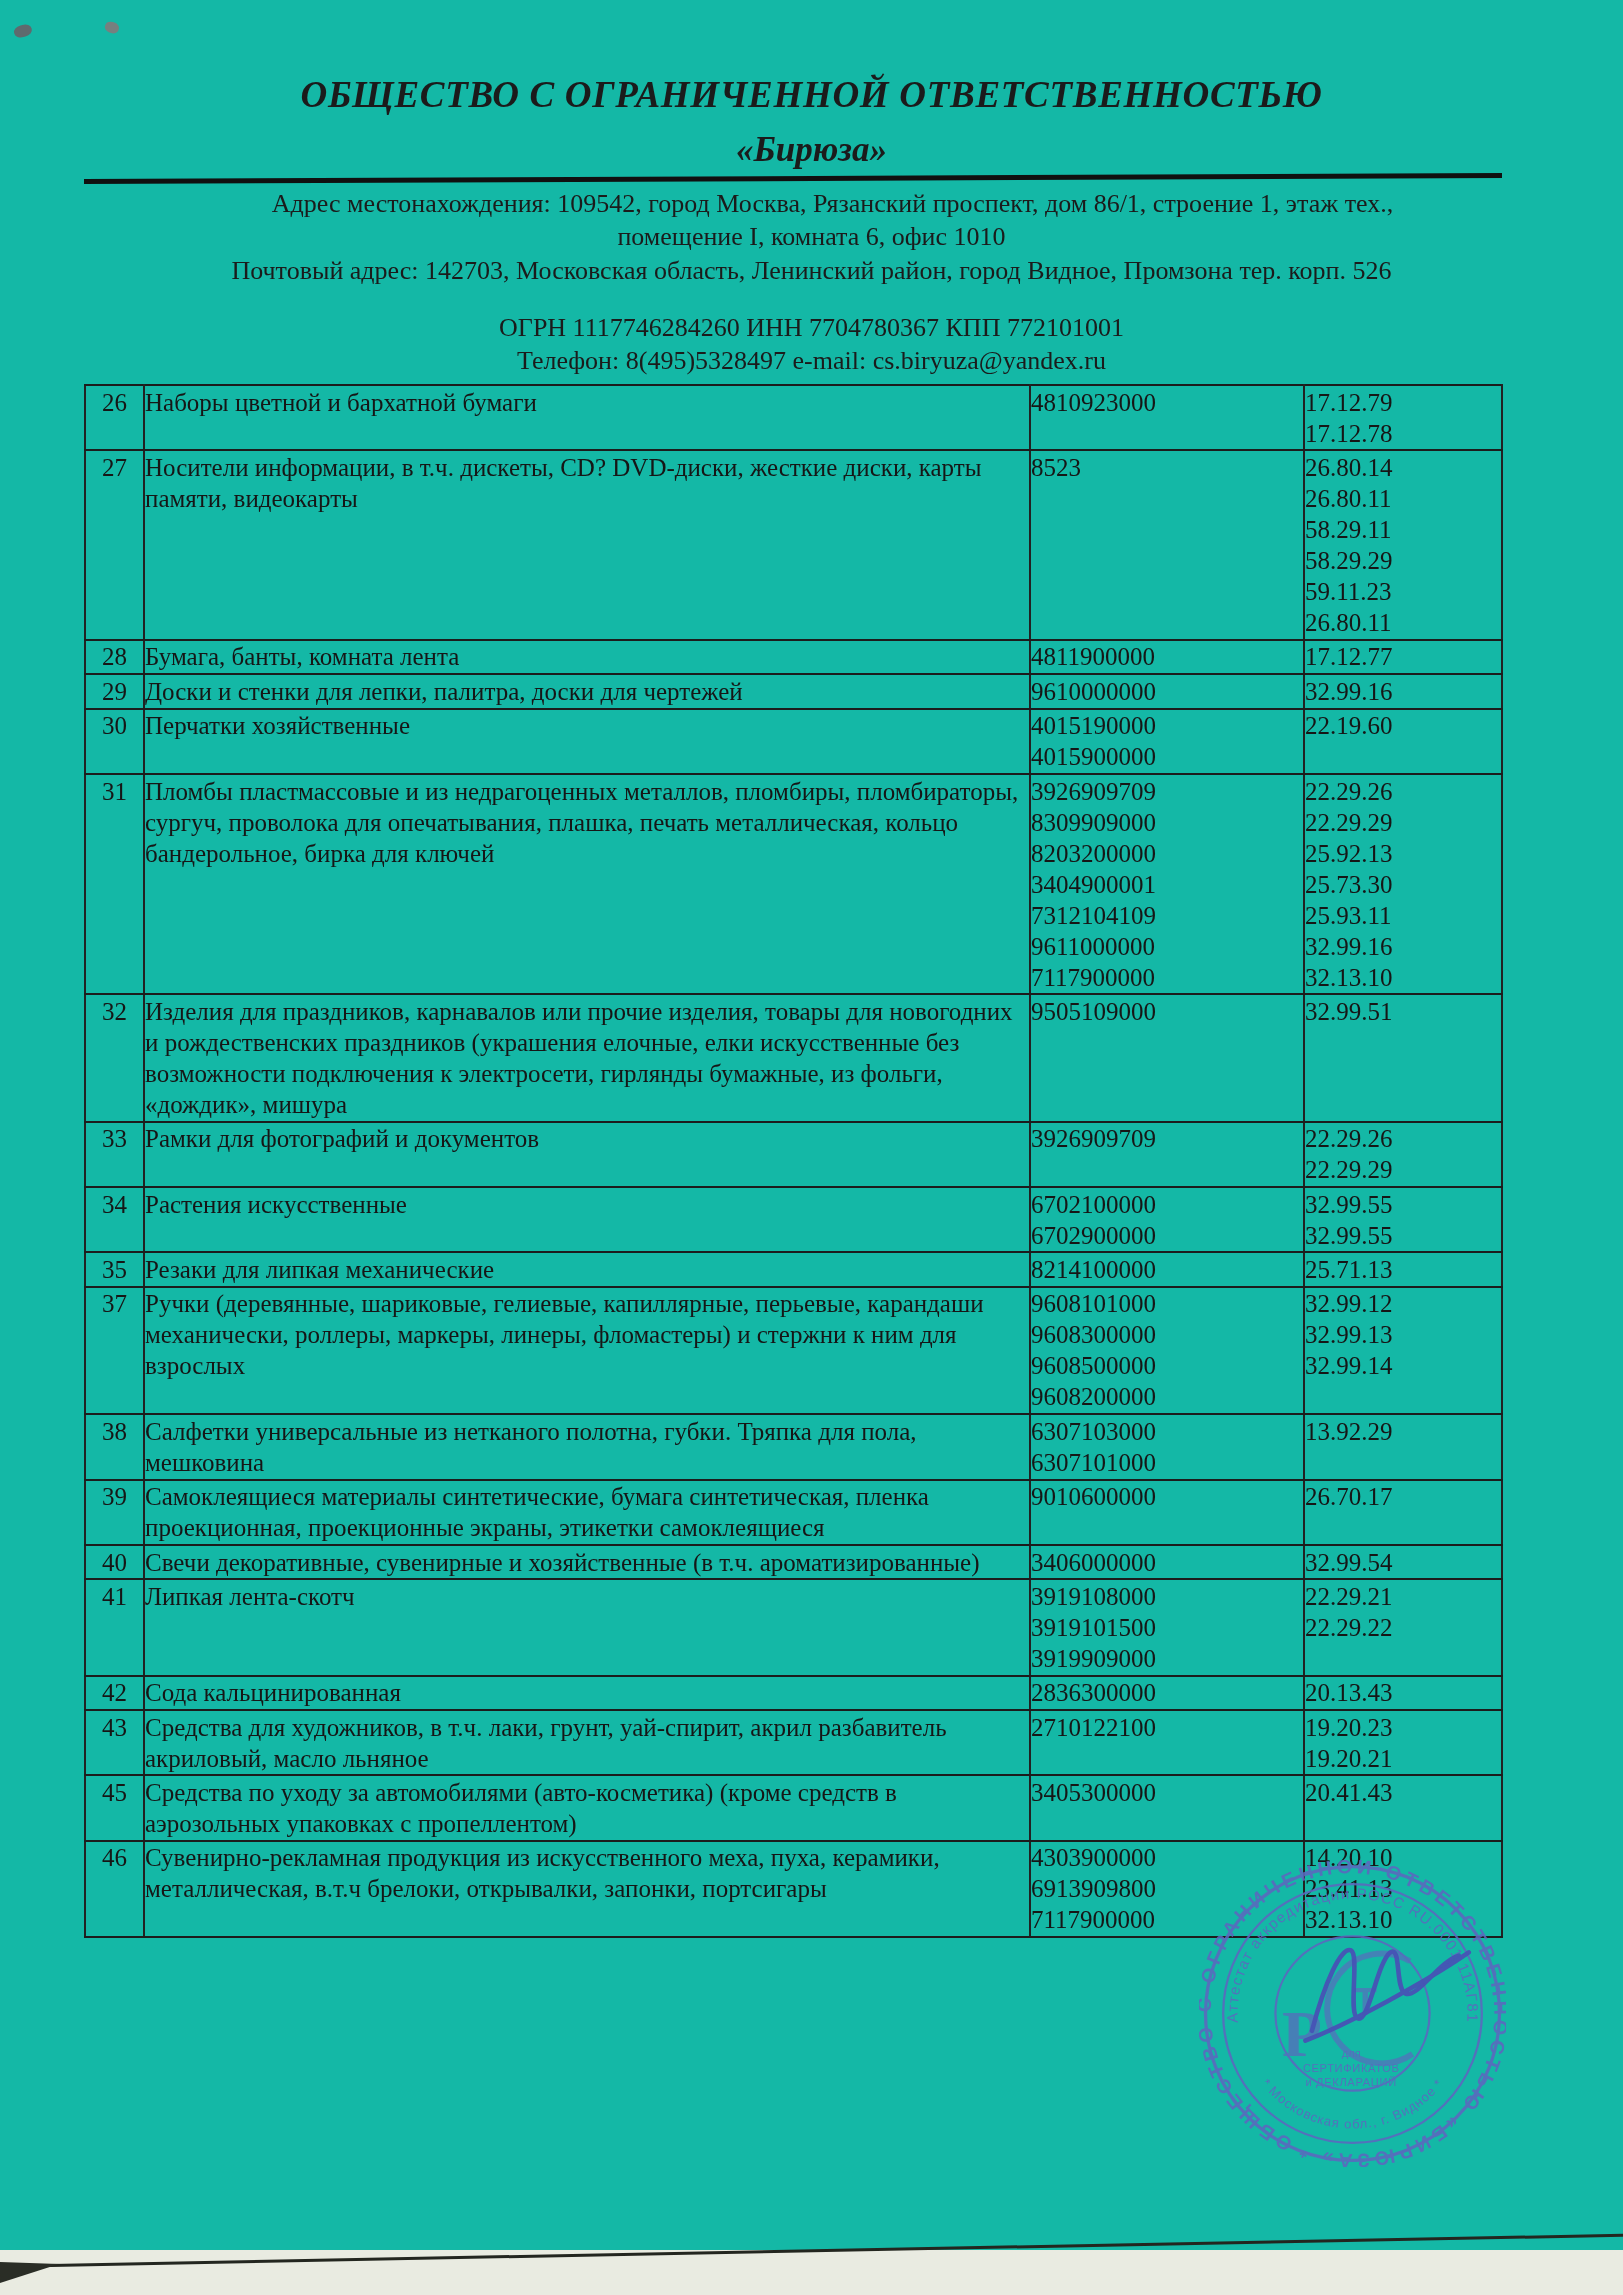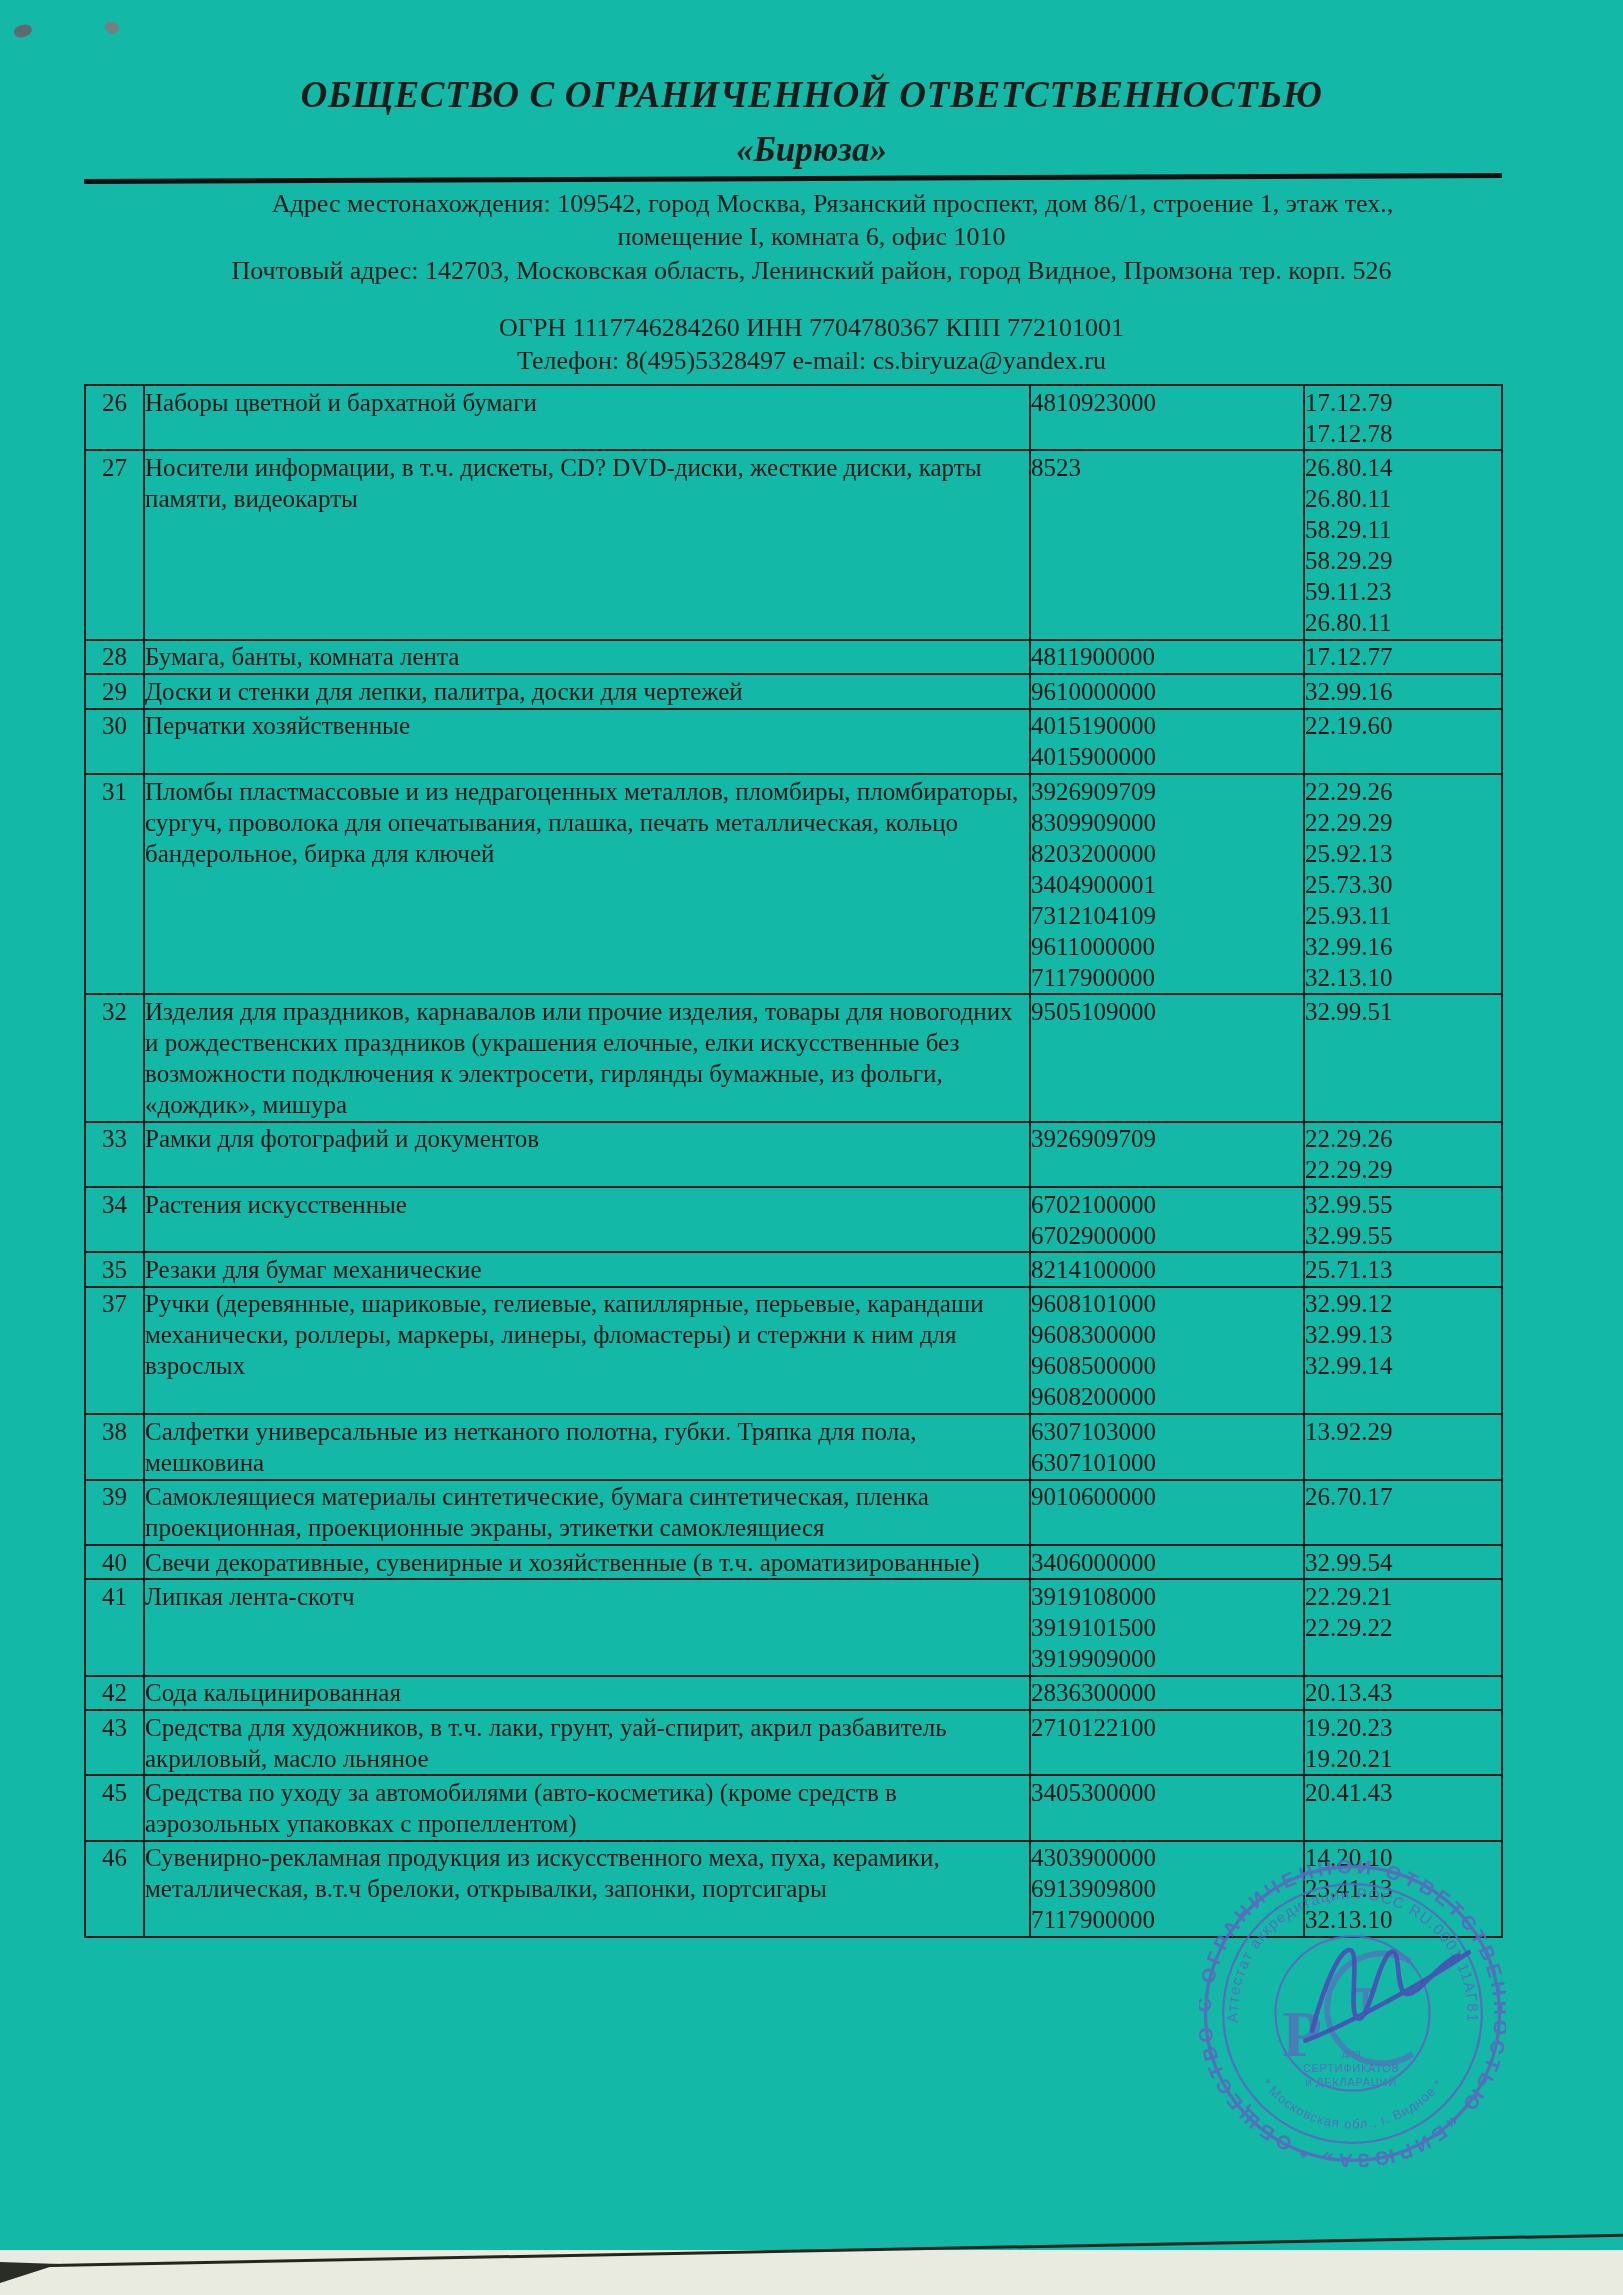--- a/index.html
+++ b/index.html
@@ -200,21 +200,21 @@
             <div class="code-line">6702100000</div>
             <div class="code-line">6702900000</div>
           </td>
       <td class="c-okpd">
             <div class="okpd-line">32.99.55</div>
             <div class="okpd-line">32.99.55</div>
           </td>
     </tr>
         <tr>
       <td class="c-num">35</td>
-      <td class="c-desc">Резаки для бумаг механические</td>
+      <td class="c-desc">Резаки для липкая механические</td>
       <td class="c-code">
             <div class="code-line">8214100000</div>
           </td>
       <td class="c-okpd">
             <div class="okpd-line">25.71.13</div>
           </td>
     </tr>
         <tr>
       <td class="c-num">37</td>
       <td class="c-desc">Ручки (деревянные, шариковые, гелиевые, капиллярные, перьевые, карандаши механически, роллеры, маркеры, линеры, фломастеры) и стержни к ним для взрослых</td>

